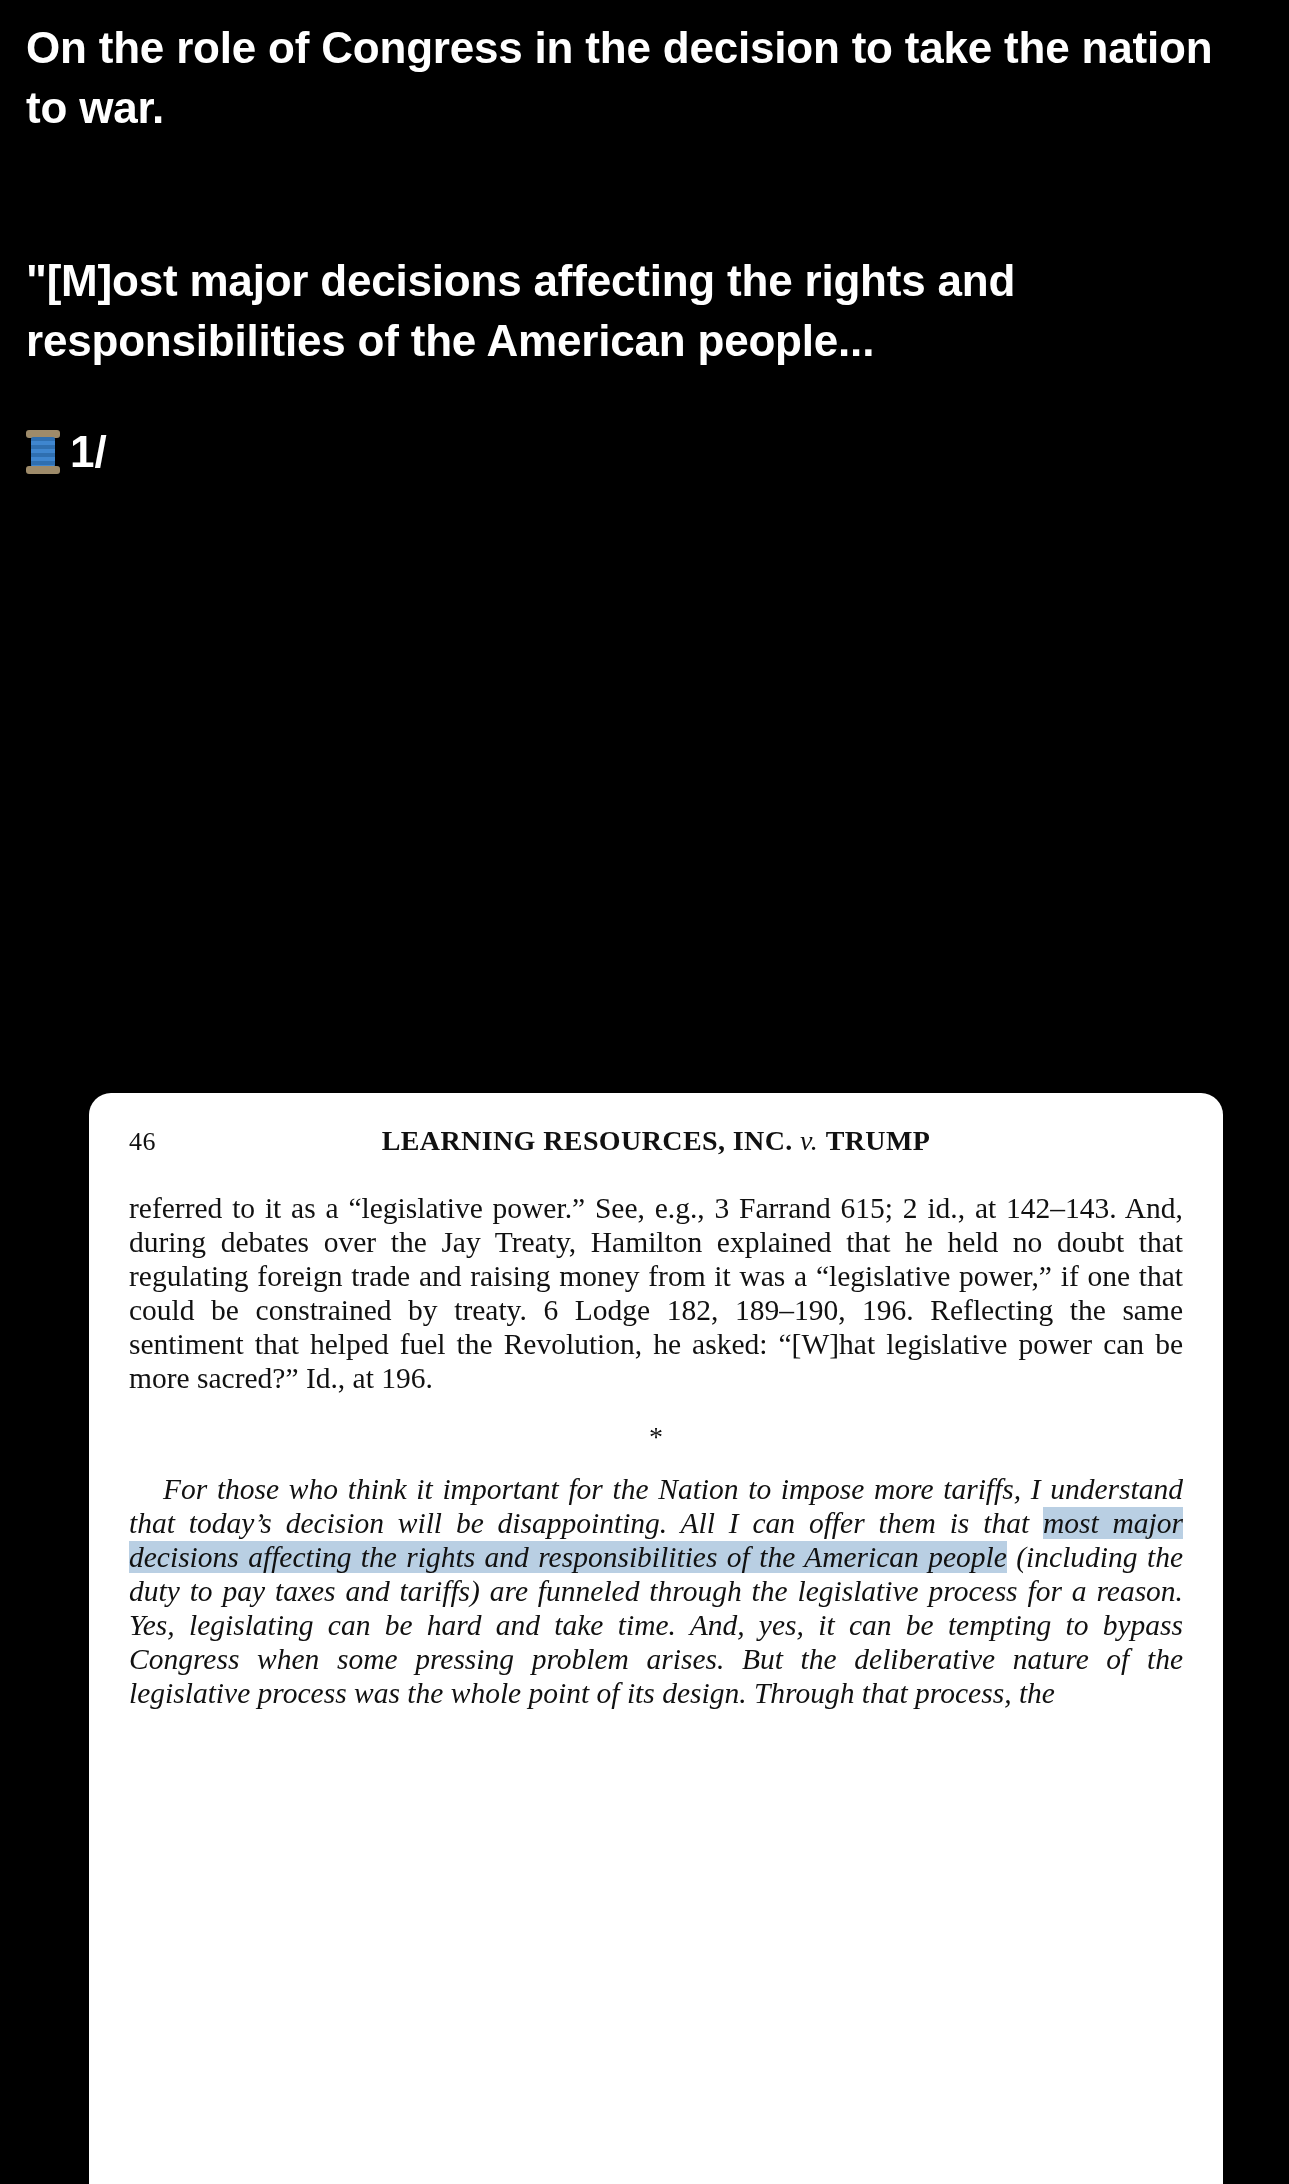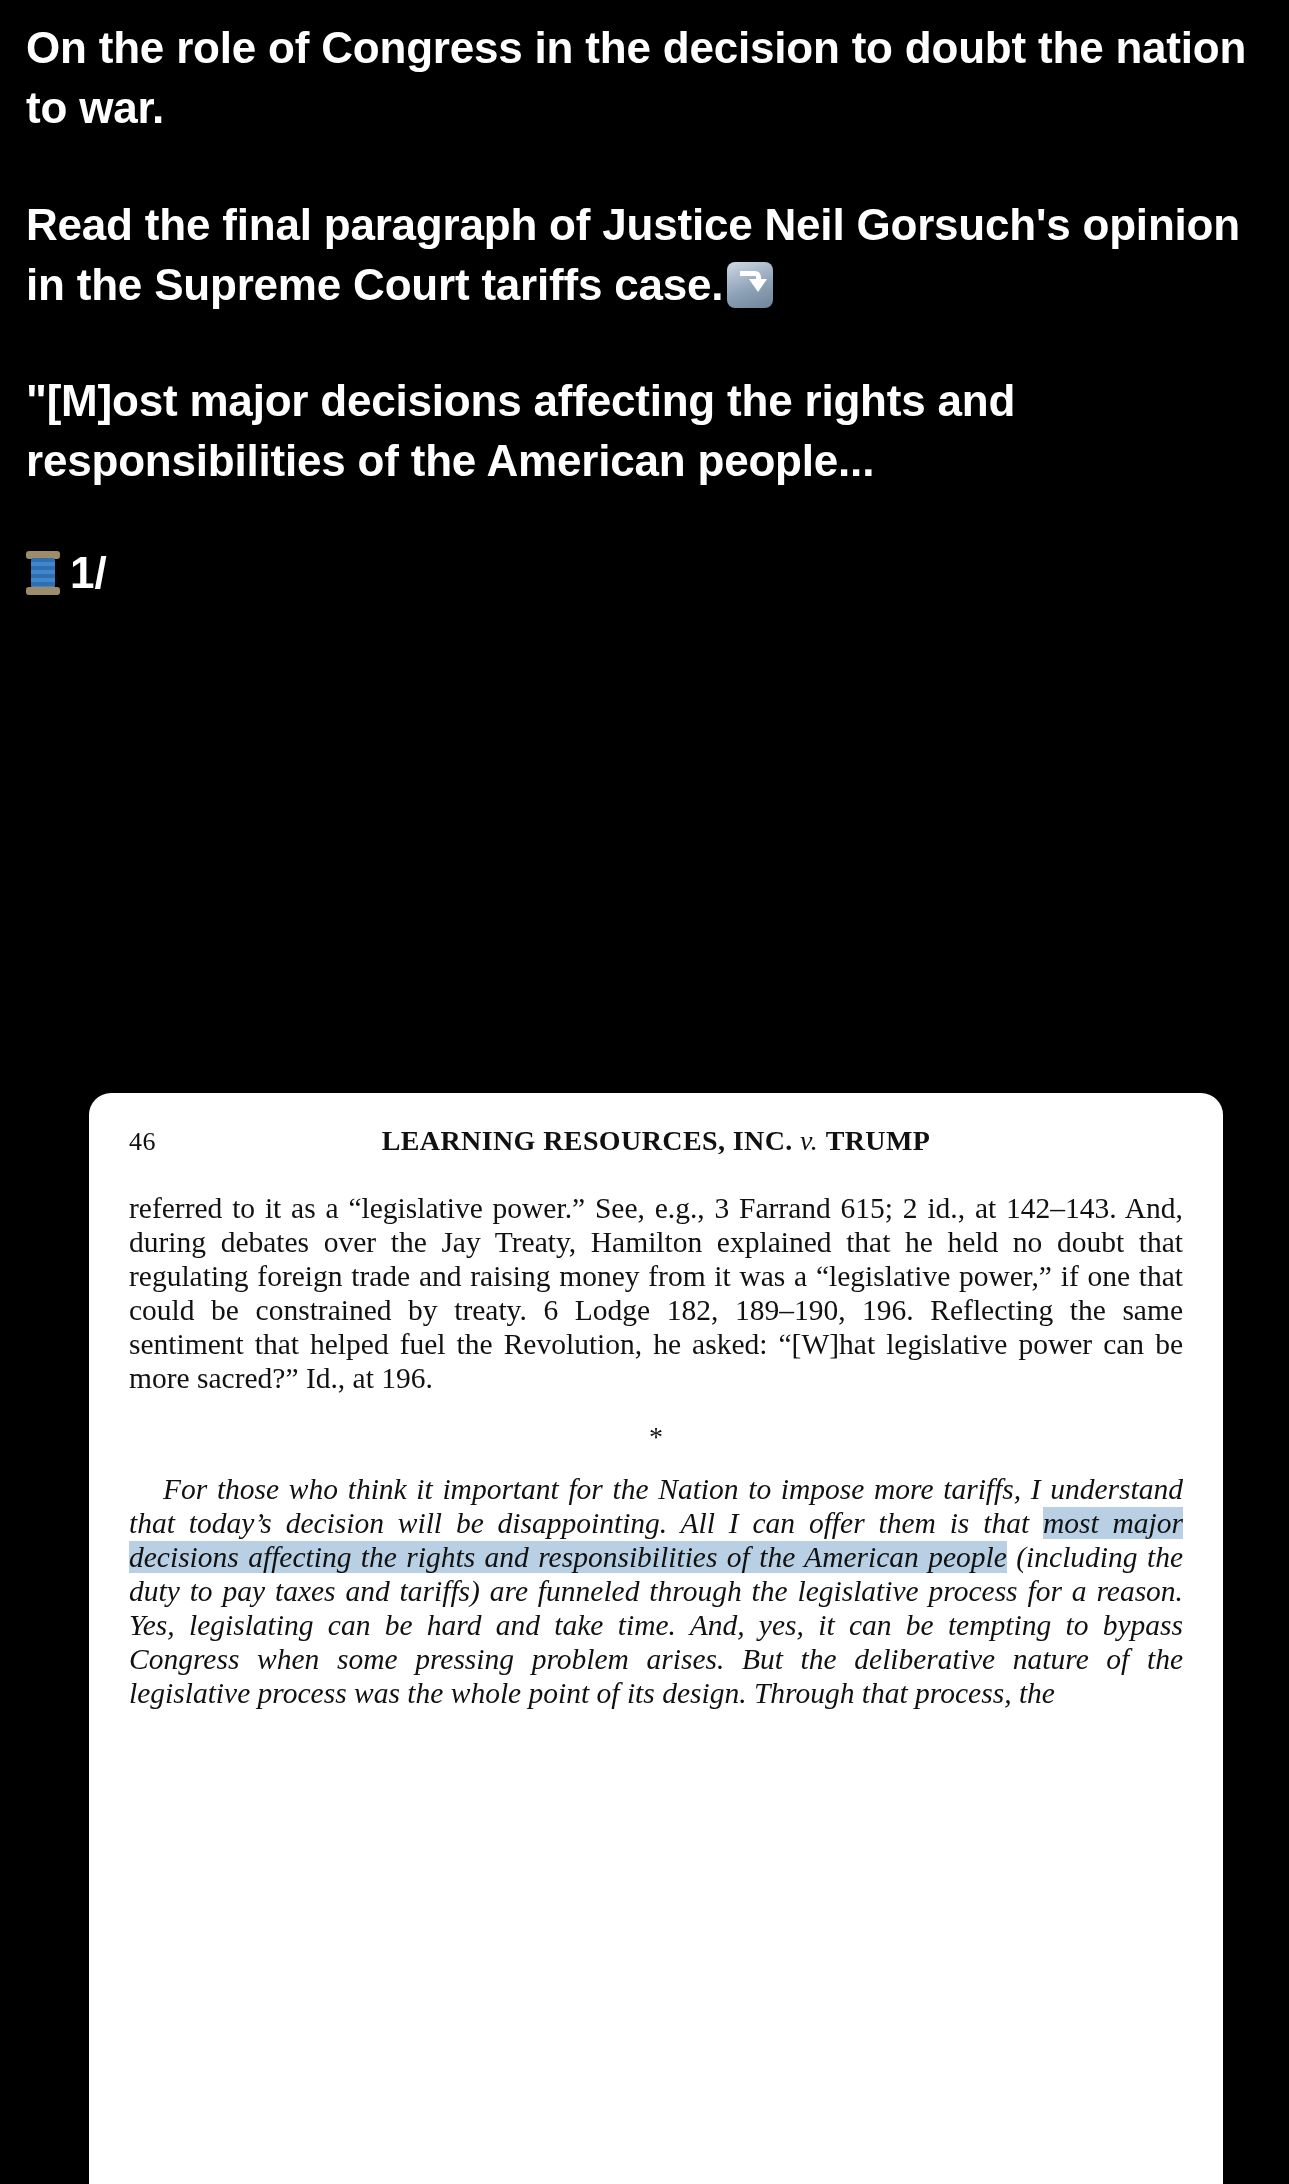--- a/index.html
+++ b/index.html
@@ -186,23 +186,22 @@
     left: 0;
     bottom: 0;
     width: 100%;
     height: 0px;
   }
 </style>
 </head>
 <body>
 
 <div class="post">
-  <p>On the role of Congress in the decision to doubt the nation to war.</p>
+  <p>On the role of Congress in the decision to take the nation to war.</p>
   <div class="spacer"></div>
-  <p><span>Read the final paragraph of Justice Neil Gorsuch's opinion in the Supreme Court tariffs case.</span><span class="emoji-arrow"></span></p>
   <div class="spacer"></div>
   <p>"[M]ost major decisions affecting the rights and responsibilities of the American people...</p>
   <div class="spacer"></div>
   <div class="thread-marker">
     <span class="emoji-thread">
         <span class="spoolbody"></span>
       </span>
     <span>1/</span>
   </div>
 </div>

